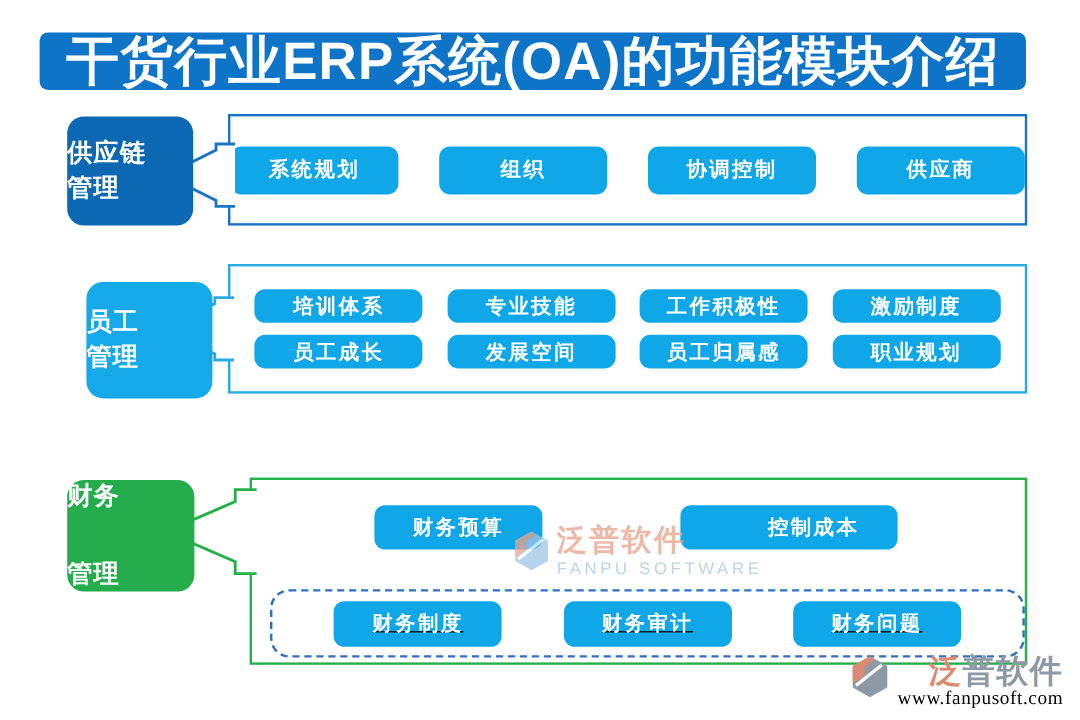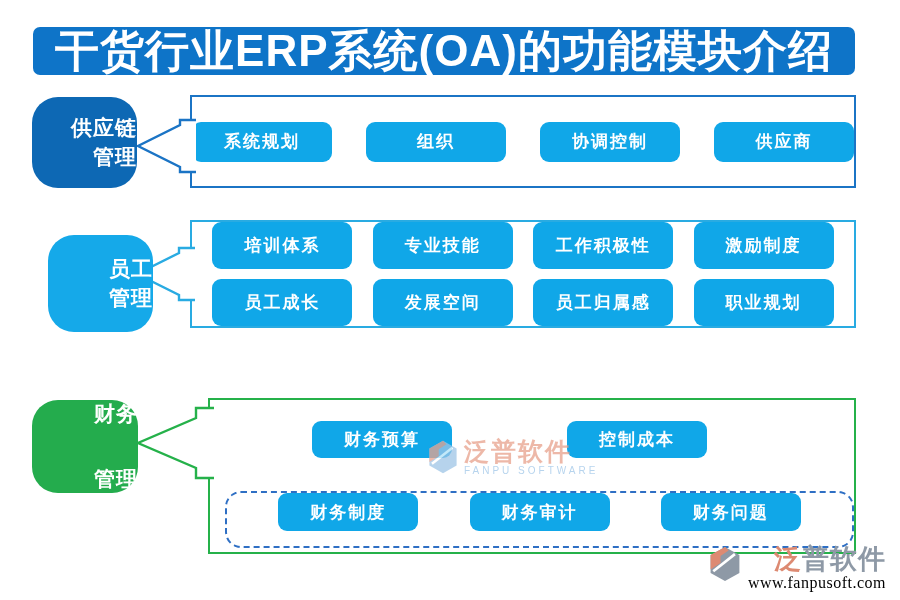--- a/index.html
+++ b/index.html
@@ -3,57 +3,57 @@
 <meta charset="utf-8">
 <style>
   html,body{margin:0;padding:0;background:#fff;}
   .canvas{position:relative;width:900px;height:600px;background:#fff;overflow:hidden;
           font-family:"Liberation Sans","DejaVu Sans",sans-serif;}
   
   .title-bar{position:absolute;left:33px;top:27px;width:822px;height:48px;background:#0e74c8;
              border-radius:7px;display:flex;align-items:center;justify-content:center;}
   .title-bar span{color:#fff;font-size:44px;font-weight:bold;letter-spacing:1px;white-space:nowrap;}
   
-  .label-box{position:absolute;border-radius:26px;display:flex;flex-direction:column;
-             align-items:flex-end;justify-content:center;color:#fff;font-weight:bold;
-             font-size:21px;line-height:1.35;letter-spacing:1px;z-index:3;}
+  .label-box{position:absolute;border-radius:14px;display:flex;flex-direction:column;
+             align-items:flex-start;justify-content:center;color:#fff;font-weight:bold;
+             font-size:21px;line-height:1.35;letter-spacing:1px;z-index:3;margin-left:24px;}
   .lb-supply{left:32px;top:97px;width:105px;height:91px;background:#0d68b4;}
   .lb-employee{left:48px;top:235px;width:105px;height:97px;background:#15a9e9;}
   .lb-finance{left:32px;top:400px;width:106px;height:93px;background:#24ac4d;gap:36px;}
   
   .panel{position:absolute;background:#fff;z-index:1;box-sizing:border-box;}
   .panel-supply{left:190px;top:95px;width:666px;height:93px;border:2.5px solid #1b74c5;
                 display:flex;align-items:center;justify-content:space-between;}
   .panel-employee{left:190px;top:220px;width:666px;height:108px;border:2.5px solid #29abe2;
                 display:flex;flex-direction:column;justify-content:center;gap:10px;}
   .panel-employee .chip-row{display:flex;justify-content:space-evenly;}
   .panel-finance{left:208px;top:362px;width:648px;height:156px;border:2.5px solid #25b14a;margin-top:36px;}
   
   .chip{width:140px;height:40px;background:#10a7e8;border-radius:9px;color:#fff;
         font-weight:bold;font-size:17px;letter-spacing:2px;display:flex;align-items:center;
         justify-content:center;white-space:nowrap;}
-  .panel-employee .chip{height:47px;}
+  .panel-employee .chip{height:28px;}
   .fin-chip{position:absolute;height:37px;top:21px;}
   .fin-chip.c1{left:102px;}
-  .fin-chip.c2{left:357px;}
+  .fin-chip.c2{left:357px;padding-left:41px;}
   .dashed-box{position:absolute;left:15px;top:91px;width:629px;height:57px;box-sizing:border-box;
-              border:2.5px dashed #2e6fc4;border-radius:16px;display:flex;align-items:flex-start;
-              justify-content:space-evenly;}
+              border:2.5px dashed #2e6fc4;border-radius:16px;display:flex;align-items:center;
+              justify-content:space-evenly;text-decoration:underline;}
   .dashed-box .chip{height:38px;}
   
   .arrow{position:absolute;z-index:2;}
   .ar-supply{left:134px;top:114px;}
   .ar-employee{left:133px;top:242px;}
   .ar-finance{left:134px;top:402px;}
   
   .watermark{position:absolute;left:426px;top:437px;display:flex;align-items:center;gap:4px;
              z-index:5;opacity:.75;pointer-events:none;}
   .wm-text{display:flex;flex-direction:column;}
   .wm-name{font-size:25px;font-weight:bold;color:#e8a18b;letter-spacing:2px;line-height:1.1;}
-  .wm-sub{font-size:10px;color:#9fc6e8;letter-spacing:3px;}
+  .wm-sub{font-size:14px;color:#9fc6e8;letter-spacing:3px;}
   
   .footer-logo{position:absolute;right:14px;bottom:8px;display:flex;align-items:flex-start;gap:5px;z-index:5;}
   .fl-text{display:flex;flex-direction:column;align-items:flex-end;}
   .fl-brand{font-size:27px;font-weight:bold;line-height:1.05;letter-spacing:1px;}
   .fl-brand .accent{color:#dd8a72;}
   .fl-brand .rest{color:#8e99a6;}
   .fl-url{font-family:"Liberation Serif","DejaVu Serif",serif;font-size:16px;color:#000000;
           letter-spacing:.5px;margin-top:1px;}
 </style>
 </head>

